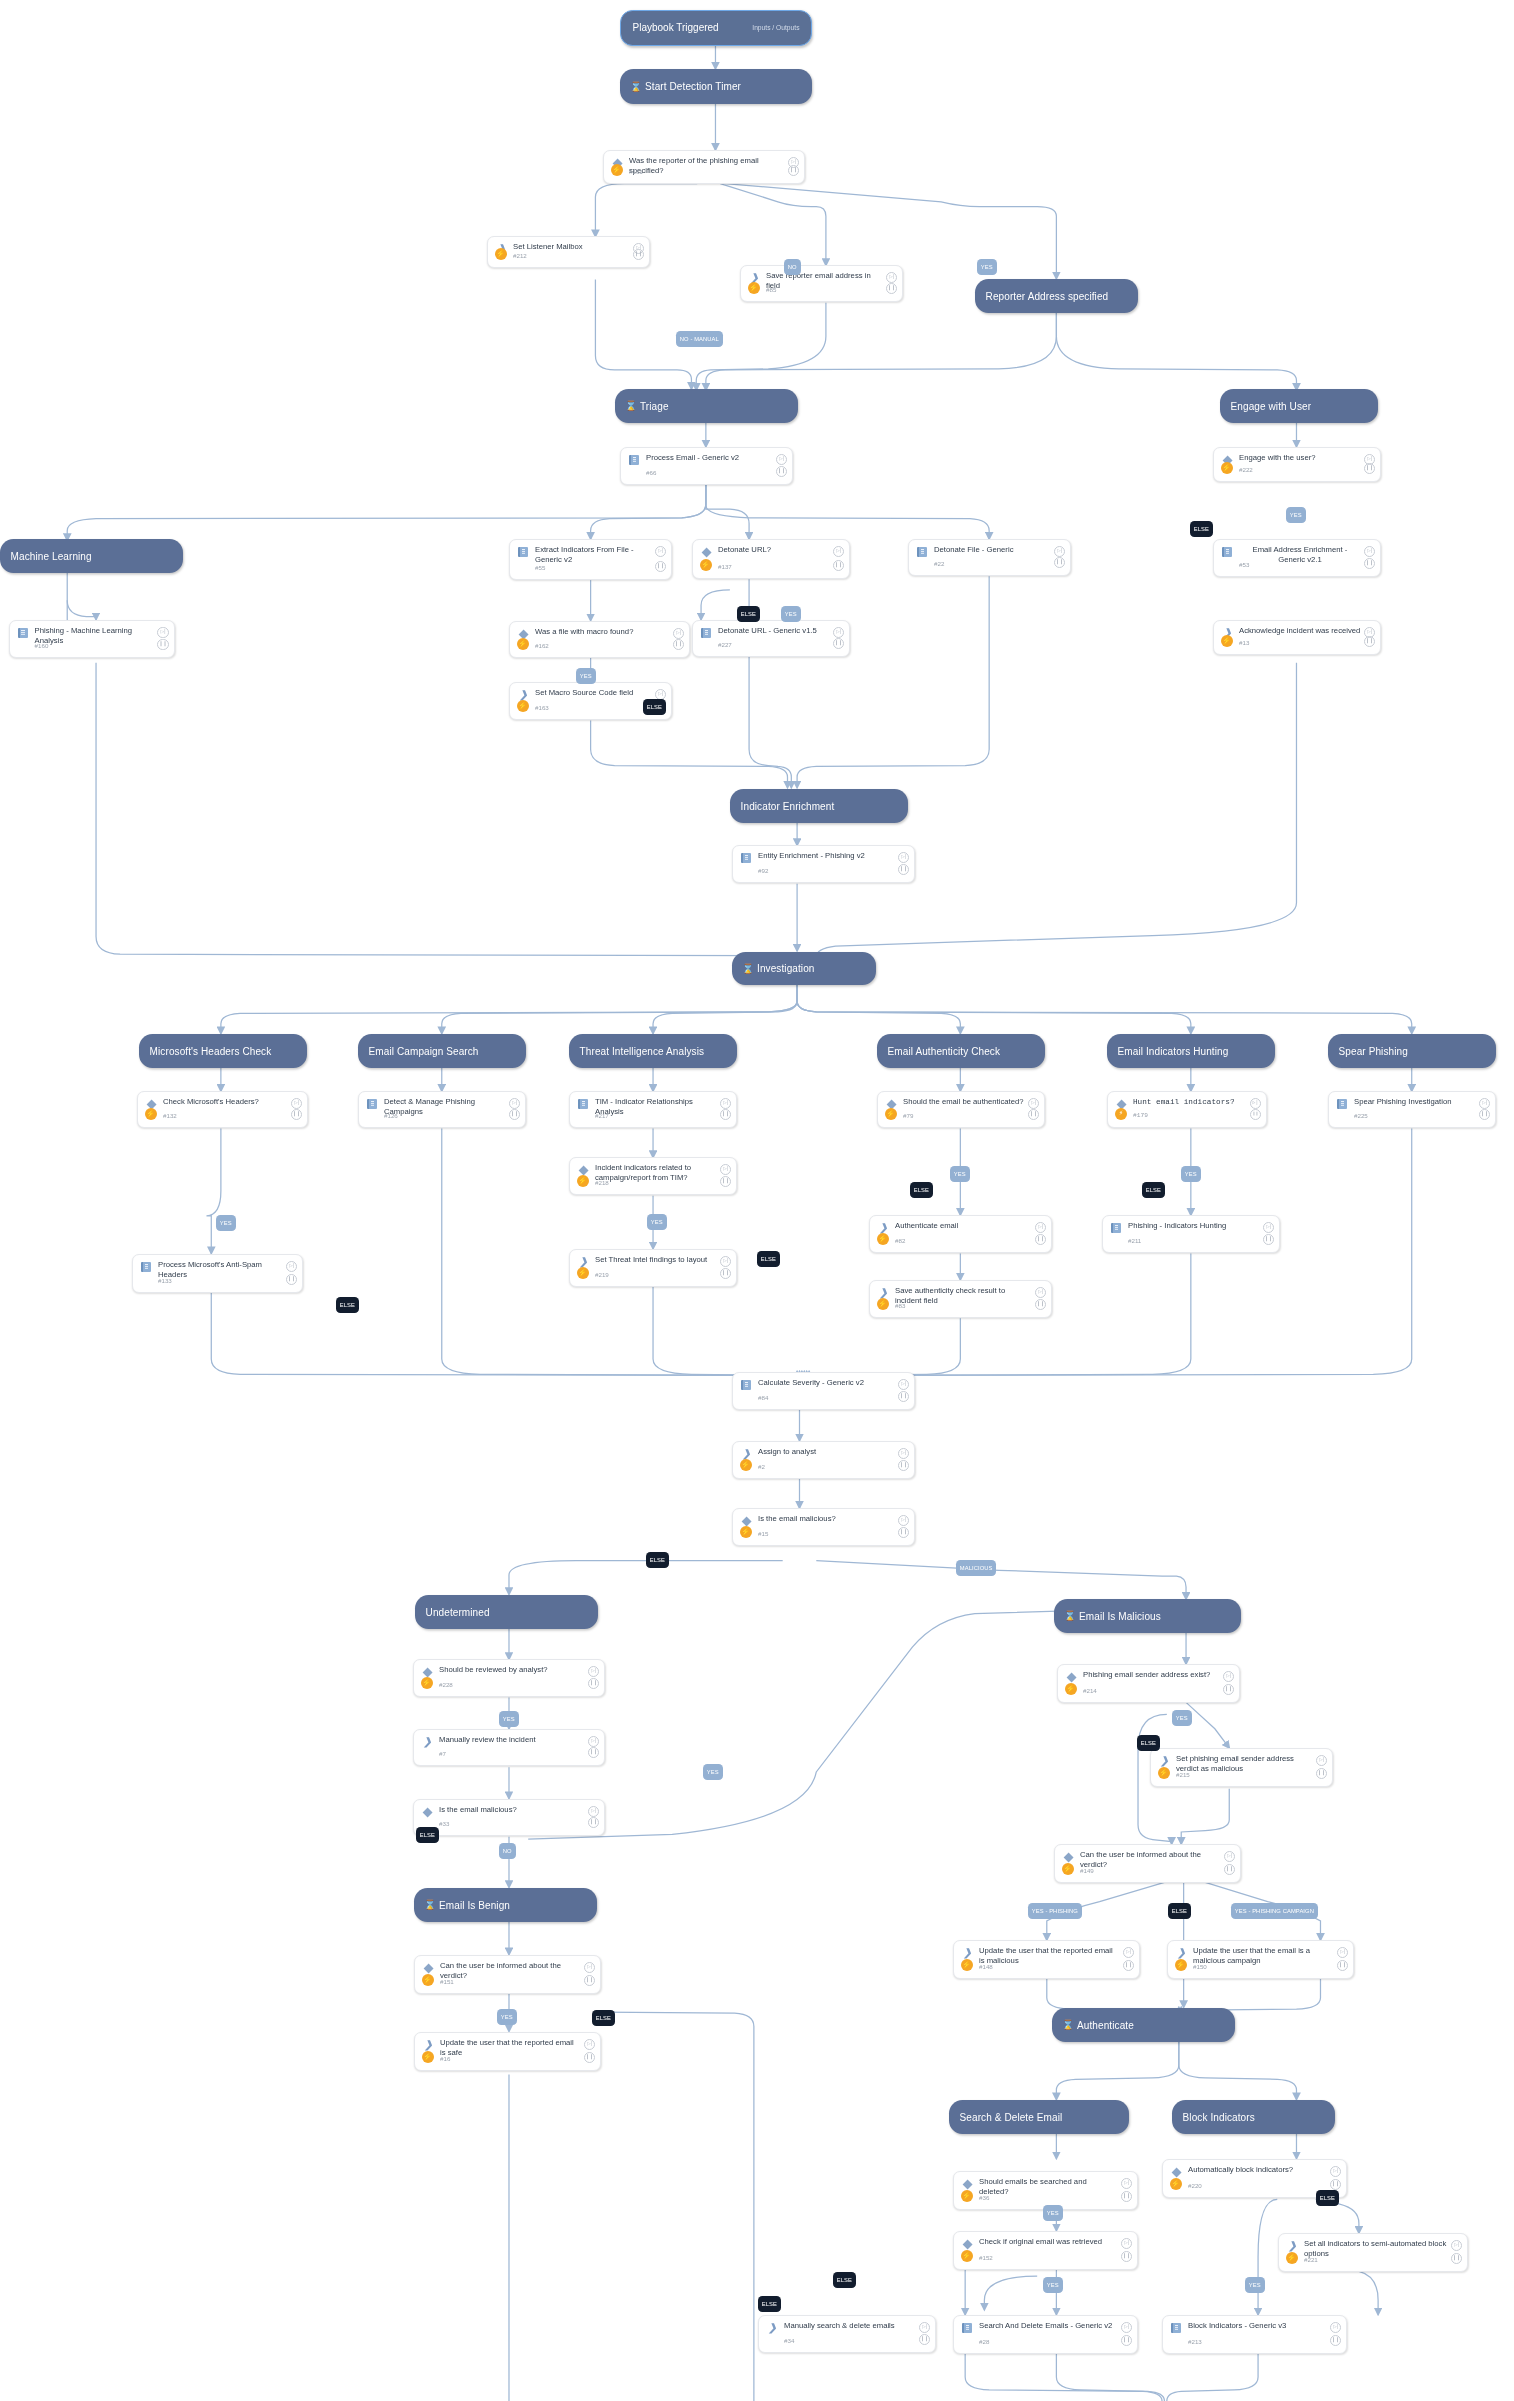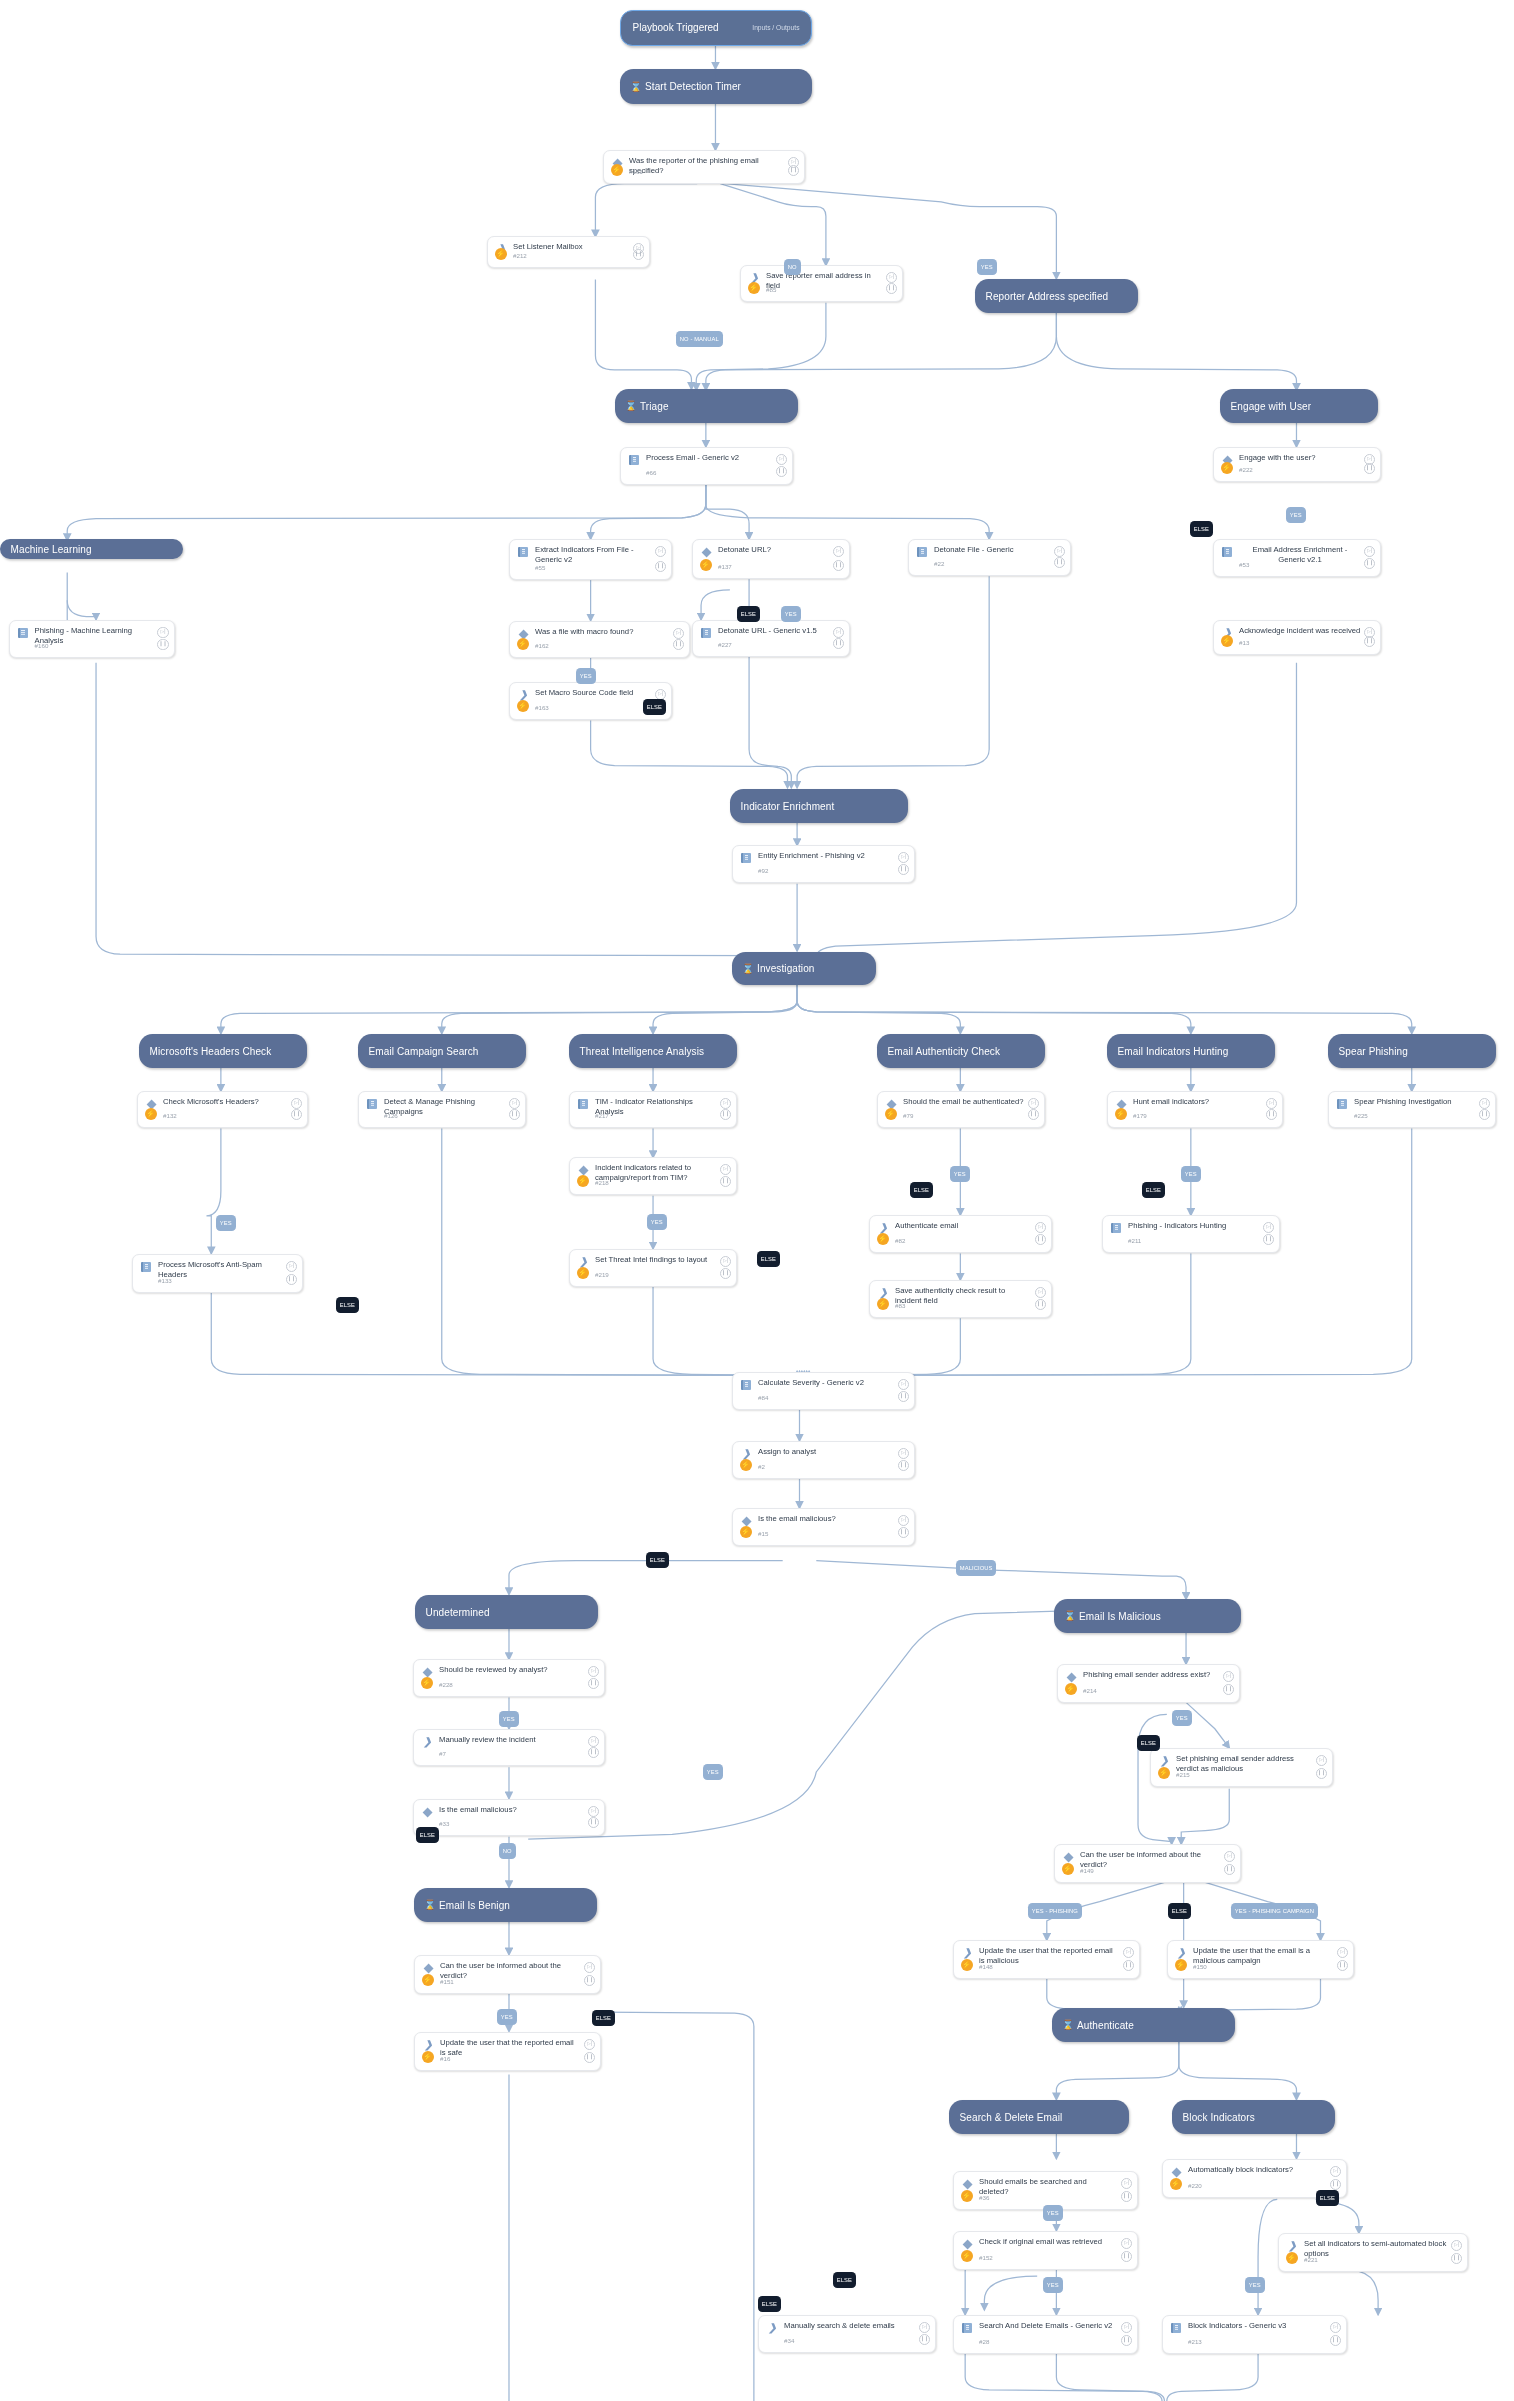--- a/index.html
+++ b/index.html
@@ -282,21 +282,21 @@
 
   <div class="stage" style="left:615px;top:389px;width:183px;height:34px;">
     <span class="hg">⌛</span>
     <span>Triage</span>
   </div>
 
   <div class="stage" style="left:1220px;top:389px;width:158px;height:34px;">
     <span>Engage with User</span>
   </div>
 
-  <div class="stage" style="left:0px;top:539px;width:183px;height:20px;border-radius:12px;">
+  <div class="stage" style="left:0px;top:539px;width:183px;height:34px;">
     <span>Machine Learning</span>
   </div>
 
   <div class="stage" style="left:730px;top:789px;width:178px;height:34px;">
     <span>Indicator Enrichment</span>
   </div>
 
   <div class="stage" style="left:732px;top:952px;width:144px;height:33px;">
     <span class="hg">⌛</span>
     <span>Investigation</span>
@@ -540,21 +540,21 @@
     <span class="ic">
         <i class="dia"></i>
       </span>
     <span class="title">Should the email be authenticated?</span>
     <span class="bolt">⚡</span>
     <span class="tid">#79</span>
     <span class="rbtn top">▷|</span>
     <span class="rbtn bot">❙❙</span>
   </div>
 
-  <div class="card" style="left:1107px;top:1091px;width:176px;height:37px;">
+  <div class="card" style="left:1107px;top:1091px;width:160px;height:37px;font-family:Liberation Mono, monospace;">
     <span class="ic">
         <i class="dia"></i>
       </span>
     <span class="title">Hunt email indicators?</span>
     <span class="bolt">⚡</span>
     <span class="tid">#179</span>
     <span class="rbtn top">▷|</span>
     <span class="rbtn bot">❙❙</span>
   </div>
 

